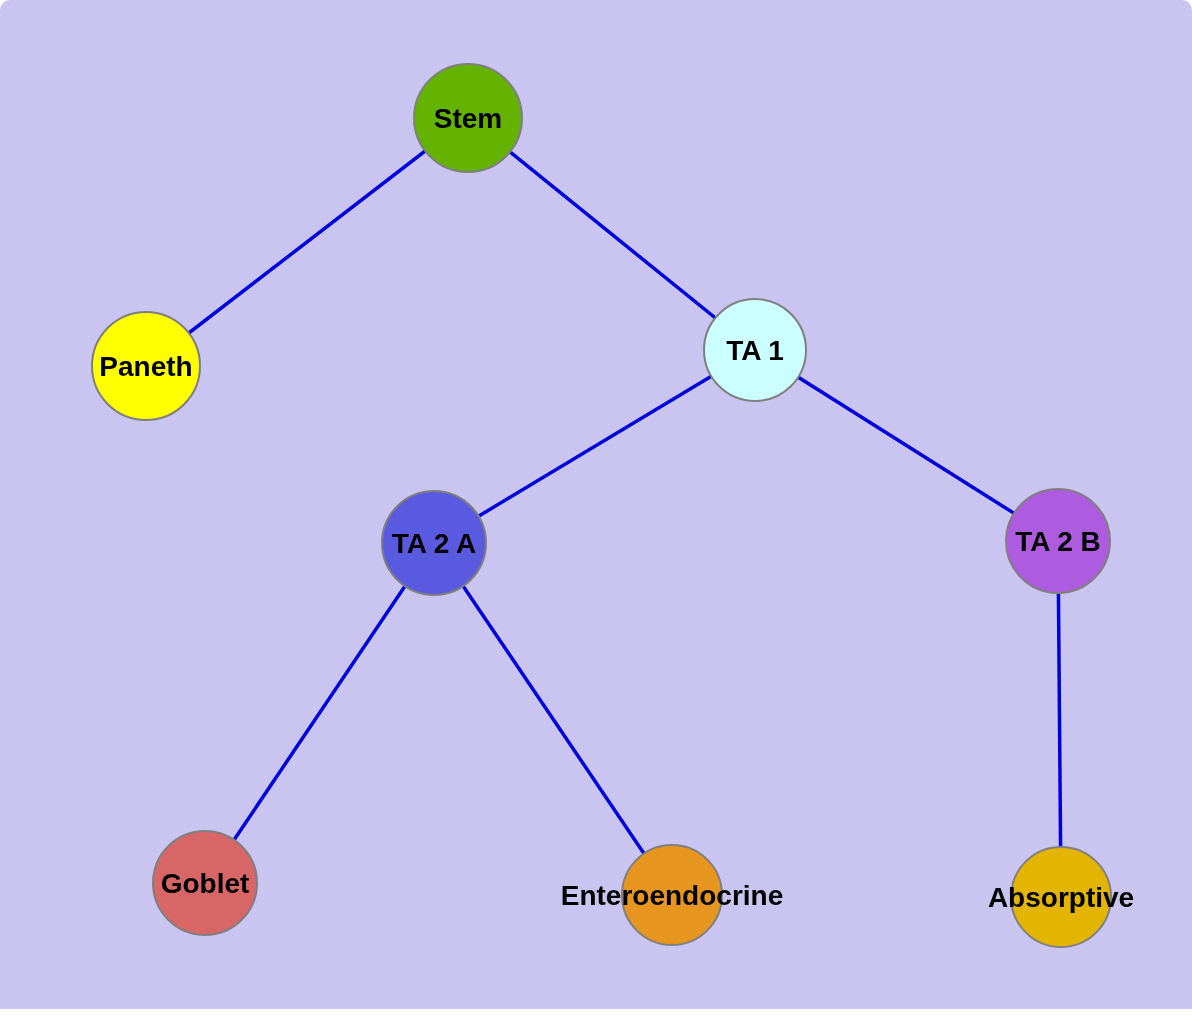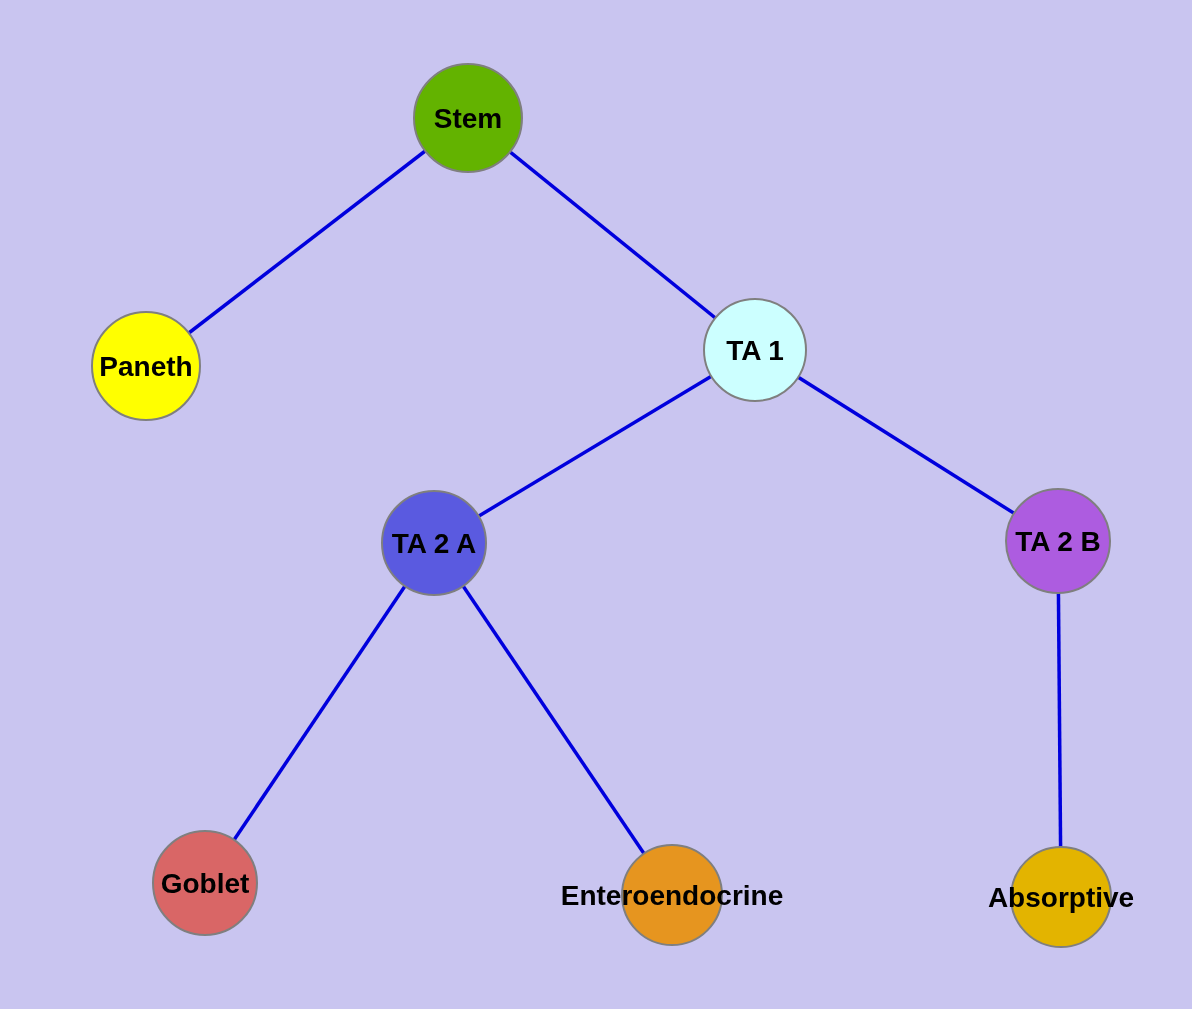--- a/index.html
+++ b/index.html
@@ -6,20 +6,21 @@
     margin: 0;
     padding: 0;
     background: #ffffff;
     font-family: "Liberation Sans", sans-serif;
   }
   .stage {
     position: relative;
     width: 1192px;
     height: 1023px;
     overflow: hidden;
+    border-radius: 10px;
   }
   .stage svg {
     display: block;
     width: 1192px;
     height: 1023px;
   }
   .node-label {
     font-family: "Liberation Sans", "DejaVu Sans", sans-serif;
     font-weight: bold;
     fill: #000000;

